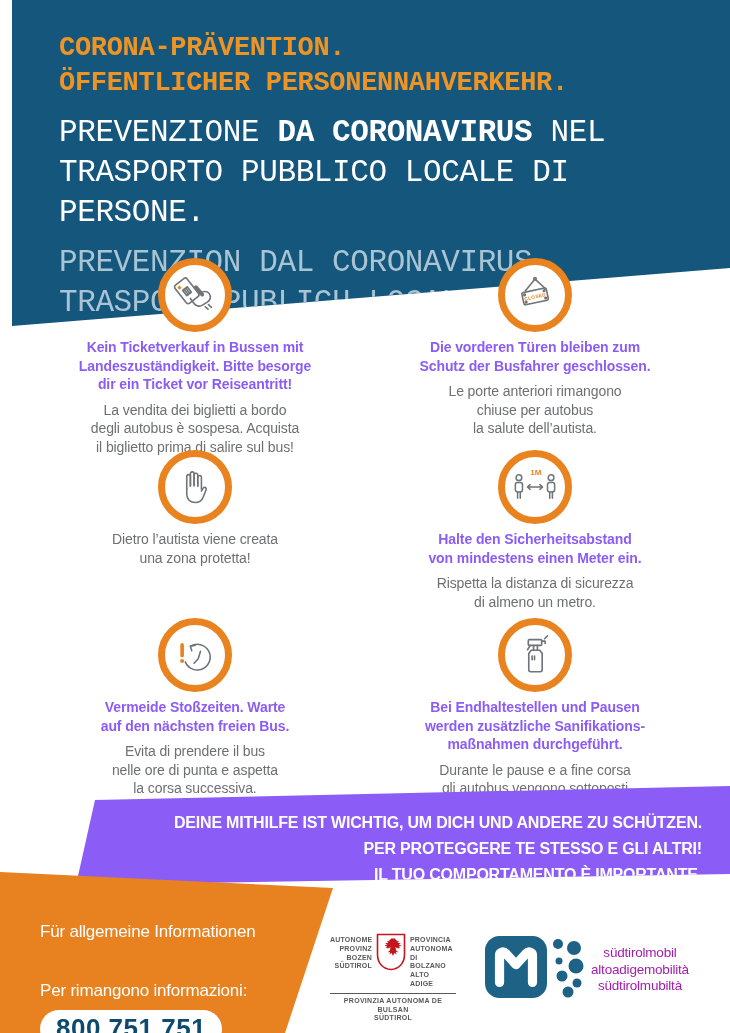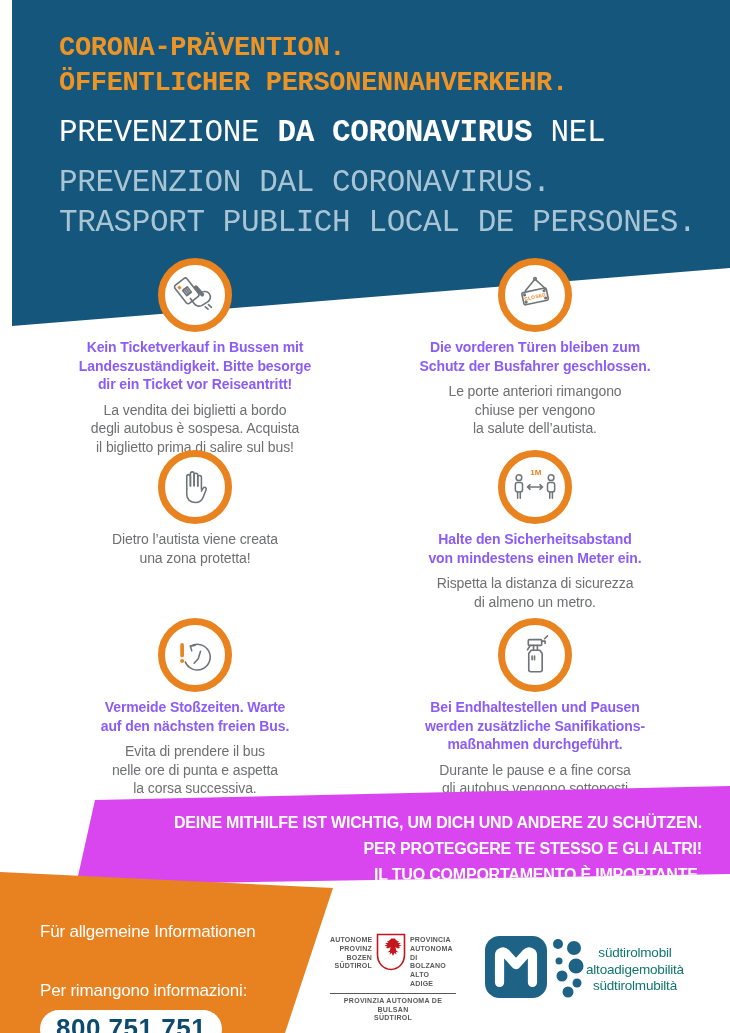--- a/index.html
+++ b/index.html
@@ -32,21 +32,21 @@
     font-size:14px;font-weight:700;color:#8b5cf6;line-height:18.5px;white-space:pre-line;
     letter-spacing:-0.1px;margin-bottom:7px;
   }
   .rule-it{
     font-size:14px;font-weight:400;color:#6e6f71;line-height:18.5px;white-space:pre-line;
     letter-spacing:-0.1px;
   }
   .ic{stroke:#6f7478;fill:none;stroke-width:1.7;stroke-linecap:round;stroke-linejoin:round;}
   
   .banner{
-    position:absolute;left:0;top:786px;width:730px;height:99px;background:#d946ef;
+    position:absolute;left:0;top:786px;width:730px;height:99px;background:#8b5cf6;
     clip-path:polygon(95px 14px,730px 0,730px 88px,76px 99px);
     text-align:right;box-sizing:border-box;padding:24px 28px 0 120px;
   }
   .banner-line{color:#fff;font-size:16px;font-weight:700;line-height:26px;letter-spacing:-0.2px;}
   
   .footer{
     position:absolute;left:0;top:872px;width:340px;height:161px;background:#e8811f;
     clip-path:polygon(0 0,333px 16px,285px 161px,0 161px);
     box-sizing:border-box;padding:12px 0 0 40px;color:#fff;
   }
@@ -63,35 +63,36 @@
   .lp-row{display:flex;align-items:flex-start;}
   .lp-col{font-size:7px;font-weight:700;line-height:8.8px;white-space:pre-line;letter-spacing:0.2px;margin-top:3px;}
   .lp-left{text-align:right;width:42px;}
   .lp-right{text-align:left;width:42px;}
   .lp-crest{margin:0 4px;flex:none;}
   .lp-divider{width:126px;height:1px;background:#58585a;margin-top:4px;}
   .lp-bottom{margin-top:3px;font-size:7px;font-weight:700;line-height:8.8px;text-align:center;white-space:pre-line;letter-spacing:0.3px;width:126px;}
   .logo-mobility{position:absolute;left:485px;top:936px;display:flex;align-items:flex-start;}
   .lm-square{flex:none;}
   .lm-dots{flex:none;margin-left:3px;}
-  .lm-text{margin-top:9px;color:#0f766e;font-size:13.5px;line-height:16.5px;text-align:center;white-space:pre-line;letter-spacing:-0.2px;}
+  .lm-text{margin-left:5px;margin-top:9px;color:#a21caf;font-size:13.5px;line-height:16.5px;text-align:center;white-space:pre-line;letter-spacing:-0.2px;}
 </style>
 </head>
 <body>
 
 <div class="poster">
 
   <div class="header">
     <div class="header-inner">
       <div class="title-de">
         <div>CORONA-PRÄVENTION.</div>
         <div>ÖFFENTLICHER PERSONENNAHVERKEHR.</div>
       </div>
       <div class="title-it">
         <div><span>PREVENZIONE </span><b>DA CORONAVIRUS</b><span> NEL</span></div>
+        <div>TRASPORTO PUBBLICO LOCALE DI PERSONE.</div>
       </div>
       <div class="title-lad">
         <div>PREVENZION DAL CORONAVIRUS.</div>
         <div>TRASPORT PUBLICH LOCAL DE PERSONES.</div>
       </div>
     </div>
   </div>
 
   <div class="rules">
 
@@ -132,21 +133,21 @@
               <circle cx="13.6" cy="29.4" r="0.8"></circle>
               <circle cx="34.4" cy="29.4" r="0.8"></circle>
               <text x="24" y="27.6" text-anchor="middle" font-size="5" font-weight="700" letter-spacing="0.4" fill="#e8831f" stroke="none">CLOSED</text>
             </g>
           </g>
         </svg>
       </div>
       <div class="rule-de">Die vorderen Türen bleiben zum
 Schutz der Busfahrer geschlossen.</div>
       <div class="rule-it">Le porte anteriori rimangono
-chiuse per vengono
+chiuse per autobus
 la salute dell’autista.</div>
     </div>
 
     <div class="rule">
       <div class="circ">
         <svg width="44" height="44" viewBox="0 0 48 48">
           <g class="ic">
             <path d="M15 26 V12.5 a2 2 0 0 1 4 0 V23"></path>
             <path d="M19 23 V9.5 a2 2 0 0 1 4 0 V22.5"></path>
             <path d="M23 22.5 V11 a2 2 0 0 1 4 0 V23"></path>

